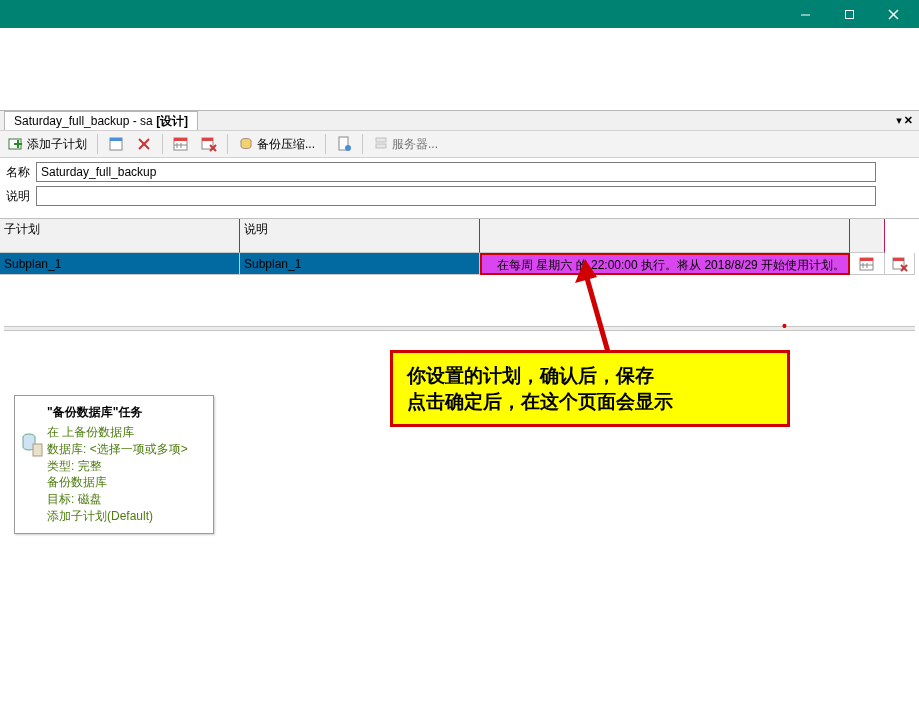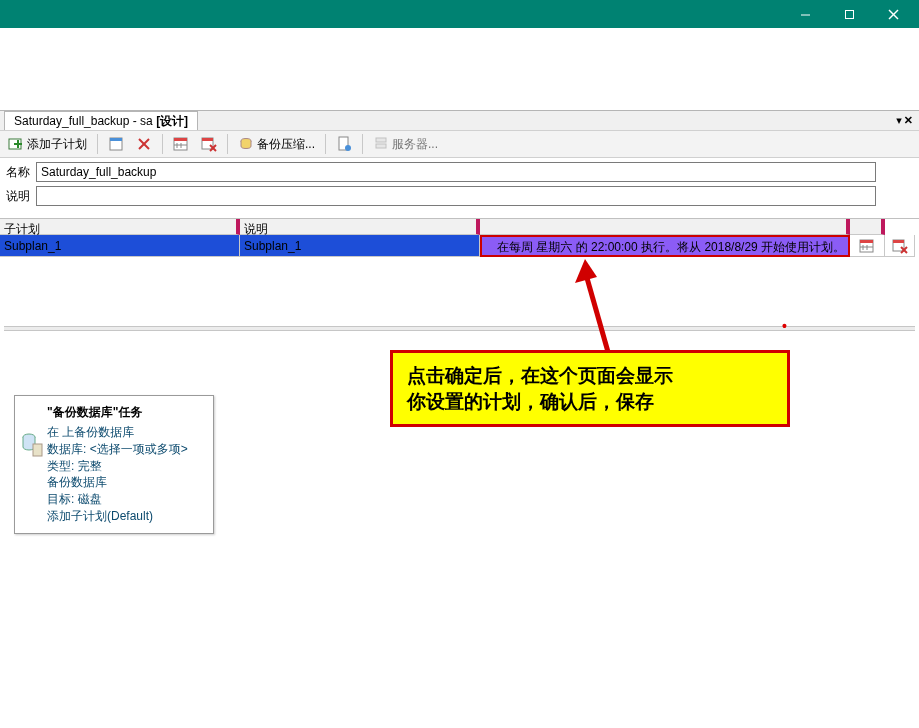--- a/index.html
+++ b/index.html
@@ -88,36 +88,36 @@
   
   .grid {
     border-top: 1px solid #c0c0c0;
   }
   .grid-head, .grid-row {
     display:grid;
     grid-template-columns: 240px 240px 370px 35px 30px;
   }
   .grid-head > div {
     background:#f1f1f1;
-    border-right:4px solid #be185d;
+    border-right:1px solid #be185d;
     border-bottom:1px solid #c8c8c8;
     padding:2px 4px;
-    height:16px; line-height:16px;
+    height:34px; line-height:16px;
   }
   .grid-row > div {
-    background:#1d4ed8;
+    background:#0369a1;
     border-right:1px solid #c8c8c8;
     border-bottom:1px solid #c8c8c8;
     padding:2px 4px;
     height:22px; line-height:18px;
     overflow:hidden; white-space:nowrap;
   }
   .grid-row > div.planval {
     border:2px solid #c00;
-    background:#8b5cf6;
+    background:#d946ef;
     padding:1px 15px;
   }
   .grid-row .iconcell {
     display:flex; align-items:center; justify-content:center;
     background:#fff;
   }
 
   
   .arrow {
     position:absolute;
@@ -155,21 +155,21 @@
     border:1px solid #9a9a9a;
     background:#fff;
     box-shadow:1px 1px 2px rgba(0,0,0,.2);
     padding:8px 8px 8px 32px;
   }
   .taskbox .ticon {
     position:absolute; left:6px; top:36px;
     width:22px; height:26px;
   }
   .taskbox .ttl { font-weight:bold; margin-bottom:3px; color:#000; }
-  .taskbox .line { color:#0c4a6e; line-height:1.4; }
+  .taskbox .line { color:#4d7c0f; line-height:1.4; }
 
   
   .glyph { font-size:14px; line-height:1; }
 </style>
 </head>
 <body>
 
 <div class="titlebar">
   <div class="winbtn">
     <svg width="11" height="11">
@@ -335,22 +335,22 @@
 
 <div style="position:absolute; left:782px; top:318px; color:#d00; font-size:14px; font-weight:bold;">•</div>
 
 <svg class="arrow" width="60" height="110">
   <defs></defs>
   <line x1="35" y1="102" x2="10" y2="14" stroke="#d00000" stroke-width="5"></line>
   <polygon points="10,2 0,26 22,20" fill="#d00000"></polygon>
 </svg>
 
 <div class="callout">
+  <div>你设置的计划，确认后，保存</div>
   <div>点击确定后，在这个页面会显示</div>
-  <div>你设置的计划，确认后，保存</div>
 </div>
 
 <div class="taskbox">
   <div class="ticon">
     <svg width="22" height="26">
         <ellipse cx="8" cy="5" rx="6" ry="3" fill="#cfe3f5" stroke="#6a8"></ellipse>
         <path d="M2 5 v10 a6 3 0 0 0 12 0 v-10" fill="#cfe3f5" stroke="#6a8"></path>
         <rect x="12" y="12" width="9" height="12" fill="#e8e2c8" stroke="#a98"></rect>
       </svg>
   </div>

